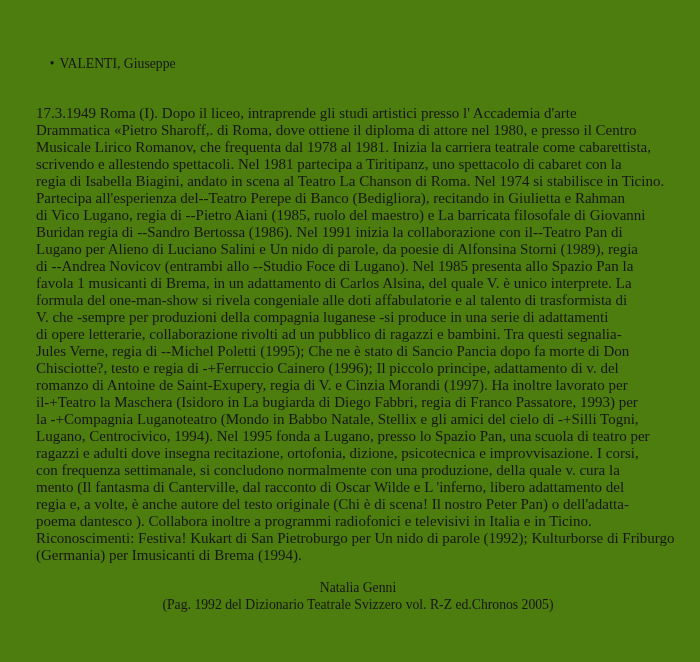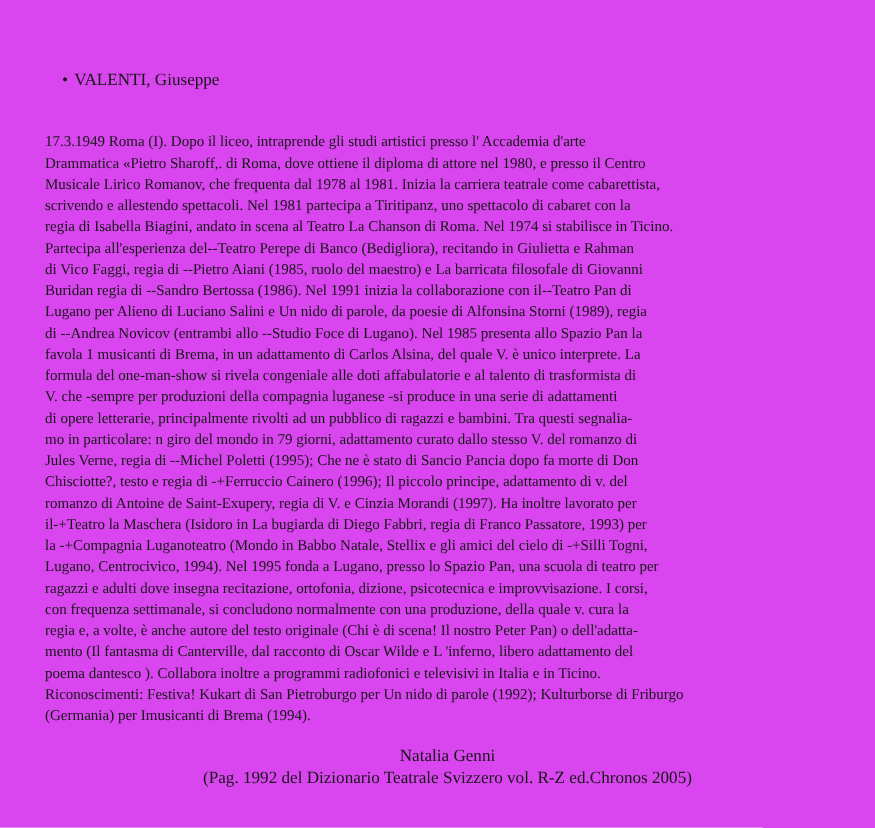--- a/index.html
+++ b/index.html
@@ -1,35 +1,35 @@
 <!DOCTYPE html>
 <html><head>
 <meta charset="utf-8">
 <style>
   html, body { margin: 0; padding: 0; }
   .page {
     position: relative;
     width: 700px;
     height: 662px;
-    background: #d946ef;
+    background: #4d7c0f;
     color: #161616;
     font-family: "Liberation Serif", serif;
     overflow: hidden;
     box-sizing: border-box;
     padding: 38px 20px 0 36px;
   }
   .heading {
     font-size: 13.7px;
     line-height: 17px;
     white-space: pre;
     margin: 0 0 16px 0;
   }
   .heading .bullet { margin-right: 5px; }
   .body .line {
-    font-size: 12px;
+    font-size: 15px;
     line-height: 17px;
     white-space: pre;
   }
   .footer { margin-top: 15px; text-align: center; }
   .footer .line {
     font-size: 13.7px;
     line-height: 17px;
     white-space: pre;
   }
 </style>
@@ -42,39 +42,38 @@
     <span class="bullet">•</span><span>VALENTI, Giuseppe</span>
   </div>
 
   <div class="body">
     <div class="line">17.3.1949 Roma (I). Dopo il liceo, intraprende gli studi artistici presso l' Accademia d'arte</div>
     <div class="line">Drammatica «Pietro Sharoff,. di Roma, dove ottiene il diploma di attore nel 1980, e presso il Centro</div>
     <div class="line">Musicale Lirico Romanov, che frequenta dal 1978 al 1981. Inizia la carriera teatrale come cabarettista,</div>
     <div class="line">scrivendo e allestendo spettacoli. Nel 1981 partecipa a Tiritipanz, uno spettacolo di cabaret con la</div>
     <div class="line">regia di Isabella Biagini, andato in scena al Teatro La Chanson di Roma. Nel 1974 si stabilisce in Ticino.</div>
     <div class="line">Partecipa all'esperienza del--Teatro Perepe di Banco (Bedigliora), recitando in Giulietta e Rahman</div>
-    <div class="line">di Vico Faggi, regia di --Pietro Aiani (1985, ruolo del maestro) e La barricata filosofale di Giovanni</div>
+    <div class="line">di Vico Lugano, regia di --Pietro Aiani (1985, ruolo del maestro) e La barricata filosofale di Giovanni</div>
     <div class="line">Buridan regia di --Sandro Bertossa (1986). Nel 1991 inizia la collaborazione con il--Teatro Pan di</div>
     <div class="line">Lugano per Alieno di Luciano Salini e Un nido di parole, da poesie di Alfonsina Storni (1989), regia</div>
     <div class="line">di --Andrea Novicov (entrambi allo --Studio Foce di Lugano). Nel 1985 presenta allo Spazio Pan la</div>
     <div class="line">favola 1 musicanti di Brema, in un adattamento di Carlos Alsina, del quale V. è unico interprete. La</div>
     <div class="line">formula del one-man-show si rivela congeniale alle doti affabulatorie e al talento di trasformista di</div>
     <div class="line">V. che -sempre per produzioni della compagnia luganese -si produce in una serie di adattamenti</div>
-    <div class="line">di opere letterarie, principalmente rivolti ad un pubblico di ragazzi e bambini. Tra questi segnalia-</div>
-    <div class="line">mo in particolare: n giro del mondo in 79 giorni, adattamento curato dallo stesso V. del romanzo di</div>
+    <div class="line">di opere letterarie, collaborazione rivolti ad un pubblico di ragazzi e bambini. Tra questi segnalia-</div>
     <div class="line">Jules Verne, regia di --Michel Poletti (1995); Che ne è stato di Sancio Pancia dopo fa morte di Don</div>
     <div class="line">Chisciotte?, testo e regia di -+Ferruccio Cainero (1996); Il piccolo principe, adattamento di v. del</div>
     <div class="line">romanzo di Antoine de Saint-Exupery, regia di V. e Cinzia Morandi (1997). Ha inoltre lavorato per</div>
     <div class="line">il-+Teatro la Maschera (Isidoro in La bugiarda di Diego Fabbri, regia di Franco Passatore, 1993) per</div>
     <div class="line">la -+Compagnia Luganoteatro (Mondo in Babbo Natale, Stellix e gli amici del cielo di -+Silli Togni,</div>
     <div class="line">Lugano, Centrocivico, 1994). Nel 1995 fonda a Lugano, presso lo Spazio Pan, una scuola di teatro per</div>
     <div class="line">ragazzi e adulti dove insegna recitazione, ortofonia, dizione, psicotecnica e improvvisazione. I corsi,</div>
     <div class="line">con frequenza settimanale, si concludono normalmente con una produzione, della quale v. cura la</div>
+    <div class="line">mento (Il fantasma di Canterville, dal racconto di Oscar Wilde e L 'inferno, libero adattamento del</div>
     <div class="line">regia e, a volte, è anche autore del testo originale (Chi è di scena! Il nostro Peter Pan) o dell'adatta-</div>
-    <div class="line">mento (Il fantasma di Canterville, dal racconto di Oscar Wilde e L 'inferno, libero adattamento del</div>
     <div class="line">poema dantesco ). Collabora inoltre a programmi radiofonici e televisivi in Italia e in Ticino.</div>
     <div class="line">Riconoscimenti: Festiva! Kukart di San Pietroburgo per Un nido di parole (1992); Kulturborse di Friburgo</div>
     <div class="line">(Germania) per Imusicanti di Brema (1994).</div>
   </div>
 
   <div class="footer">
     <div class="line">Natalia Genni</div>
     <div class="line">(Pag. 1992 del Dizionario Teatrale Svizzero vol. R-Z ed.Chronos 2005)</div>
   </div>
 

